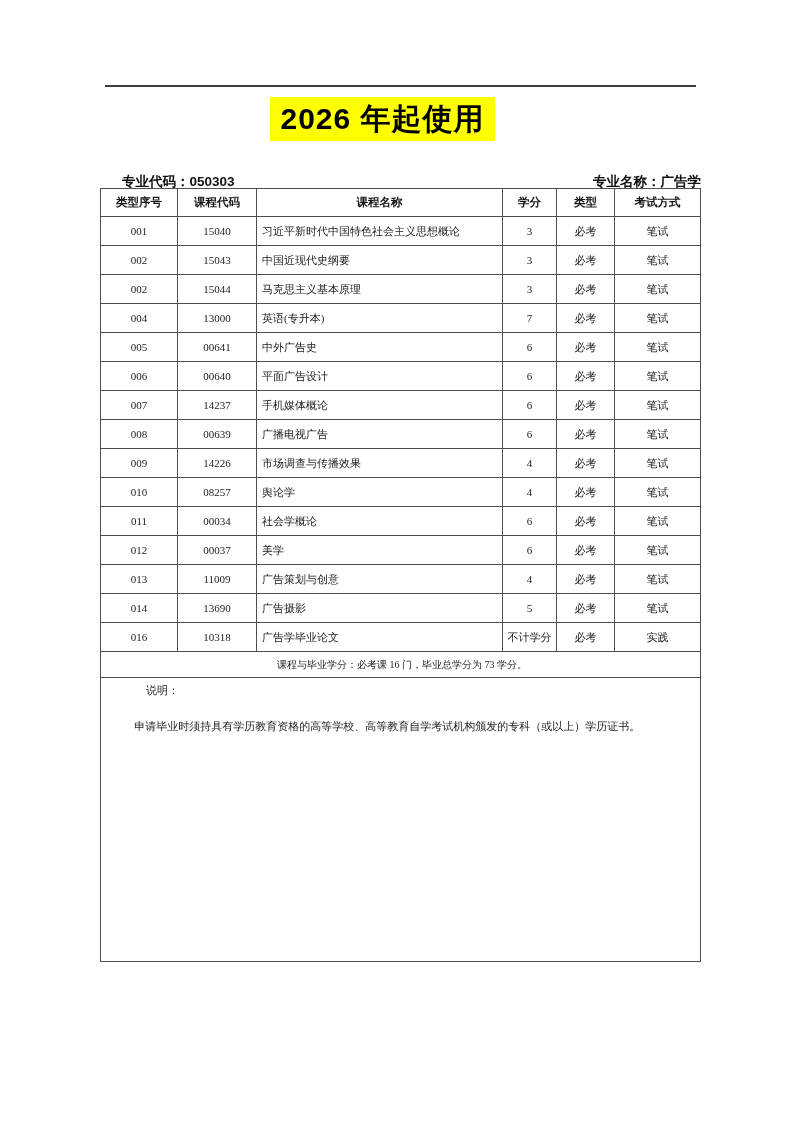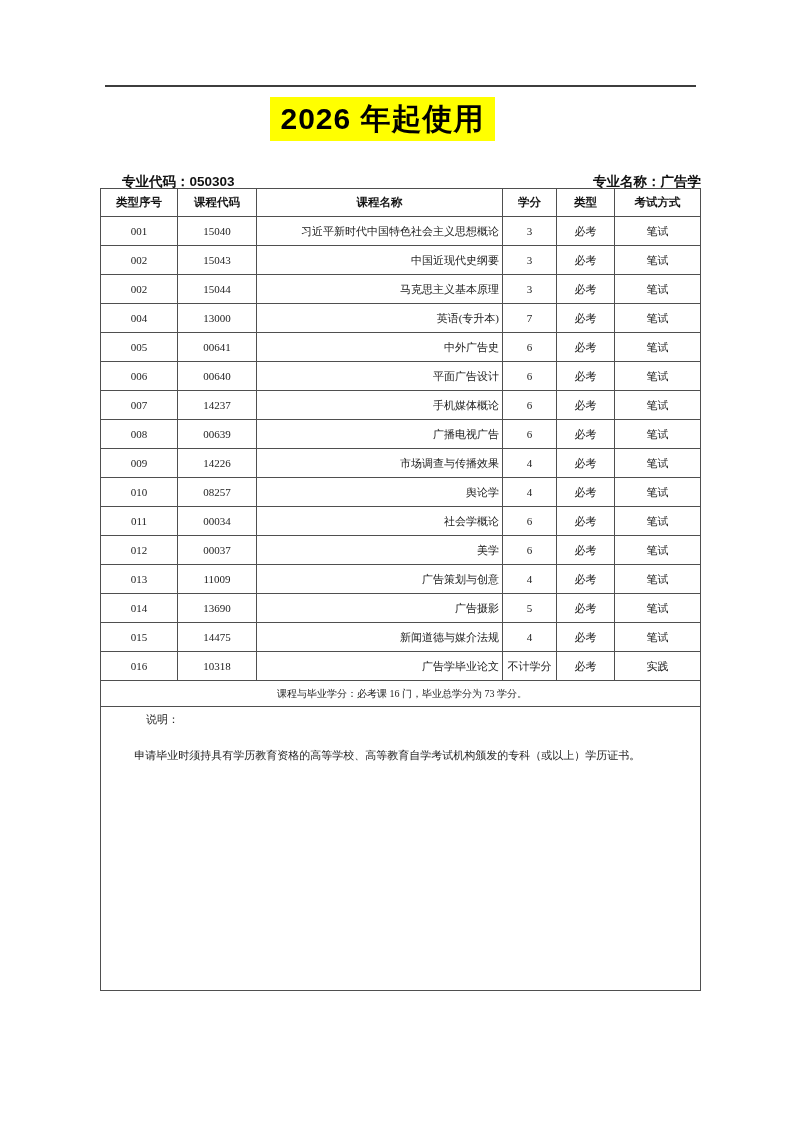--- a/index.html
+++ b/index.html
@@ -59,21 +59,21 @@
     font-weight:bold;
     font-size:11.5px;
     height:28px;
     color:#161616;
   }
   .doc-table tbody td {
     height:29px;
     font-size:11px;
     color:#222222;
   }
-  .doc-table td.name-cell { text-align:right; padding-left:5px; }
+  .doc-table td.name-cell { text-align:left; padding-left:5px; }
 
   .doc-table tr.summary-row td {
     height:26px;
     text-align:center;
     padding-left:6px;
     font-size:10px;
   }
   .doc-table tr.notes-row td {
     height:284px;
     text-align:left;
@@ -240,28 +240,20 @@
         </tr>
         <tr>
           <td>014</td>
           <td>13690</td>
           <td class="name-cell">广告摄影</td>
           <td>5</td>
           <td>必考</td>
           <td>笔试</td>
         </tr>
         <tr>
-          <td>015</td>
-          <td>14475</td>
-          <td class="name-cell">新闻道德与媒介法规</td>
-          <td>4</td>
-          <td>必考</td>
-          <td>笔试</td>
-        </tr>
-        <tr>
           <td>016</td>
           <td>10318</td>
           <td class="name-cell">广告学毕业论文</td>
           <td>不计学分</td>
           <td>必考</td>
           <td>实践</td>
         </tr>
       </tbody>
     <tbody>
       <tr class="summary-row">

